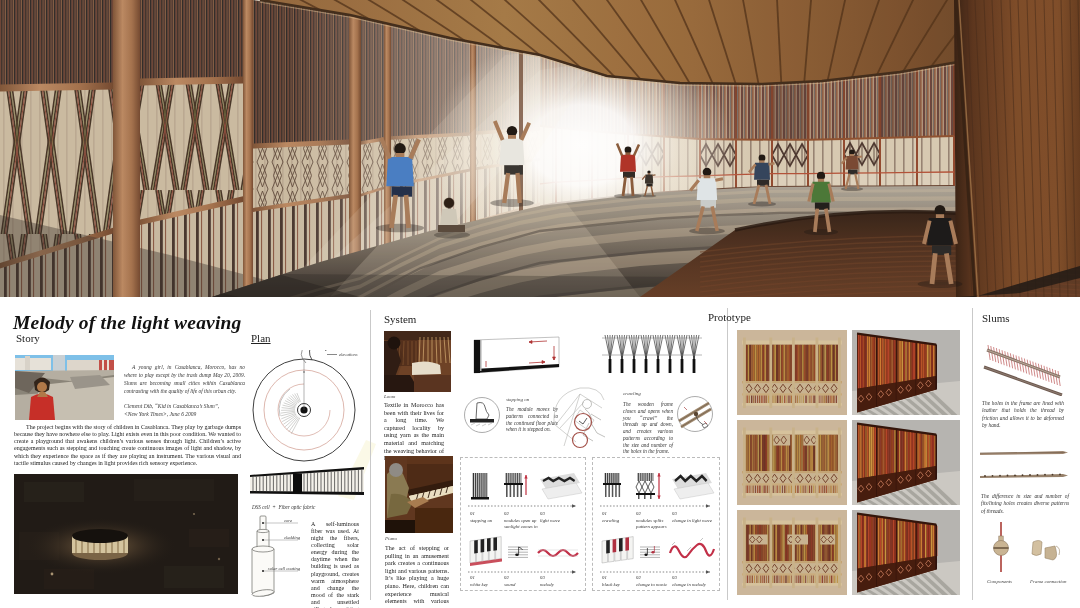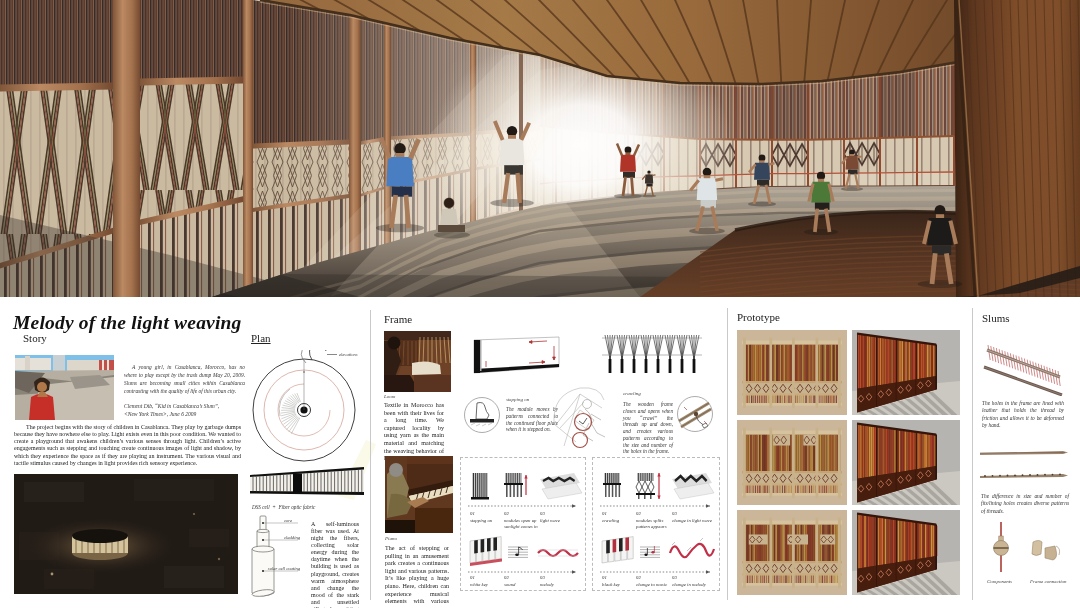--- a/index.html
+++ b/index.html
@@ -491,21 +491,21 @@
       <rect x="935.9" y="214.2" width="8.2" height="4.5" fill="#a87c5a"></rect>
       <path d="M928.8,218.1 h22.4 l1.6,27.2 h-25.6 z" fill="#1d1b1a"></path>
       <path d="M932.0,245.3 h19.2 v9.6 h-19.2 z" fill="#2c2a28"></path>
       <path d="M935.2,253.3 L932.0,284.0 M946.4,253.3 L951.2,284.0" stroke="#a87c5a" stroke-width="4.8" fill="none"></path>
       <path d="M929.6,220.6 L924.0,244.0 M950.4,220.6 L956.0,244.0" stroke="#a87c5a" stroke-width="4.0" fill="none"></path>
     </g>
 </svg>
 
 <div style="position:absolute;left:13px;top:292px;font:bold italic 19.5px 'Liberation Serif',serif;color:#111;letter-spacing:0.2px;margin-top:20px;">Melody of the light weaving</div>
 
-<div style="position:absolute;left:23px;top:332px;font:11px 'Liberation Serif',serif;color:#222;">Story</div>
+<div style="position:absolute;left:16px;top:332px;font:11px 'Liberation Serif',serif;color:#222;">Story</div>
 
 <svg width="99" height="65" viewBox="0 0 99 65" style="position:absolute;left:15px;top:355px;">
 <rect width="99" height="65" fill="#b0a89a"></rect>
 <rect width="99" height="16" fill="#7ec0e8"></rect>
 <rect x="0" y="3" width="36" height="12" fill="#e6e1d8"></rect>
 <rect x="10" y="1" width="5" height="14" fill="#d8d2c8"></rect>
 <rect x="38" y="0" width="12" height="24" fill="#c9d0d4"></rect>
 <rect x="52" y="5" width="47" height="11" fill="#ddd6cb"></rect>
 <rect x="84" y="5" width="15" height="15" fill="#c25048"></rect>
 <rect x="87" y="5" width="2" height="15" fill="#e9e2d6"></rect>
@@ -670,21 +670,21 @@
 <text x="54" y="26" font-family="Liberation Serif" font-size="4.6" font-style="italic" fill="#333" text-anchor="end">cladding</text>
 <text x="54" y="57" font-family="Liberation Serif" font-size="4.6" font-style="italic" fill="#333" text-anchor="end">solar cell coating</text>
 </svg>
 
 <div style="position:absolute;left:311px;top:521px;width:48px;font:6px 'Liberation Serif',serif;color:#1a1a1a;text-align:justify;line-height:1.18;">A self-luminous fiber was used. At night the fibers, collecting solar energy during the day­time when the building is used as playground, creates warm atmo­sphere and change the mood of the stark and unsettled village by emitting bright light.</div>
 
 <div style="position:absolute;left:370px;top:310px;width:1px;height:290px;background:#c9c9c9;"></div>
 <div style="position:absolute;left:727px;top:308px;width:1px;height:292px;background:#c9c9c9;"></div>
 <div style="position:absolute;left:972px;top:308px;width:1px;height:292px;background:#c9c9c9;"></div>
 
-<div style="position:absolute;left:384px;top:313px;font:11px 'Liberation Serif',serif;color:#222;">Frame</div>
+<div style="position:absolute;left:384px;top:313px;font:11px 'Liberation Serif',serif;color:#222;">System</div>
 
 <svg width="67" height="61" viewBox="0 0 67 61" style="position:absolute;left:384px;top:331px;">
 <rect width="67" height="61" fill="#6e4226"></rect>
 <rect x="0" y="0" width="67" height="9" fill="#42281a"></rect>
 <rect x="14" y="9" width="20" height="26" fill="#54301c"></rect>
 <g stroke="#c9a06a" stroke-width="0.9" opacity="0.9">
 <line x1="36" y1="6" x2="35" y2="34"></line>
       <line x1="40" y1="6" x2="39" y2="34"></line>
       <line x1="44" y1="6" x2="44" y2="34"></line>
       <line x1="48" y1="6" x2="48" y2="34"></line>
@@ -1002,21 +1002,21 @@
     <line x1="8" y1="115" x2="118" y2="115" stroke="#555" stroke-width="0.7" stroke-dasharray="1.5,1.8"></line>
     <path d="M118,115 l-4,-1.8 v3.6 z" fill="#555"></path>
     <text x="10" y="122" font-family="Liberation Serif" font-size="4.8" font-style="italic" fill="#333">01</text>
     <text x="10" y="129" font-family="Liberation Serif" font-size="4.8" font-style="italic" fill="#333">black key</text>
     <text x="44" y="122" font-family="Liberation Serif" font-size="4.8" font-style="italic" fill="#333">02</text>
     <text x="44" y="129" font-family="Liberation Serif" font-size="4.8" font-style="italic" fill="#333">change to music</text>
     <text x="80" y="122" font-family="Liberation Serif" font-size="4.8" font-style="italic" fill="#333">03</text>
     <text x="80" y="129" font-family="Liberation Serif" font-size="4.8" font-style="italic" fill="#333">change in melody</text>
   </svg>
 
-<div style="position:absolute;left:737px;top:311px;font:11px 'Liberation Serif',serif;color:#222;">Prototype</div>
+<div style="position:absolute;left:708px;top:311px;font:11px 'Liberation Serif',serif;color:#222;">Prototype</div>
 
 <svg width="110" height="85" viewBox="0 0 110 85" style="position:absolute;left:737px;top:330px;">
     <rect width="110" height="85" fill="#cbb69a"></rect>
     <rect x="8" y="14.5" width="94" height="36.5" fill="#6e3a24"></rect>
     <rect x="8.00" y="14.5" width="0.93" height="36.5" fill="#b4924e"></rect>
     <rect x="9.23" y="14.5" width="1.11" height="36.5" fill="#8a3a26"></rect>
     <rect x="10.76" y="14.5" width="1.55" height="36.5" fill="#b99244"></rect>
     <rect x="12.47" y="14.5" width="1.39" height="36.5" fill="#6e3426"></rect>
     <rect x="14.00" y="14.5" width="1.90" height="36.5" fill="#9a6036"></rect>
     <rect x="16.01" y="14.5" width="1.50" height="36.5" fill="#ad6a30"></rect>

